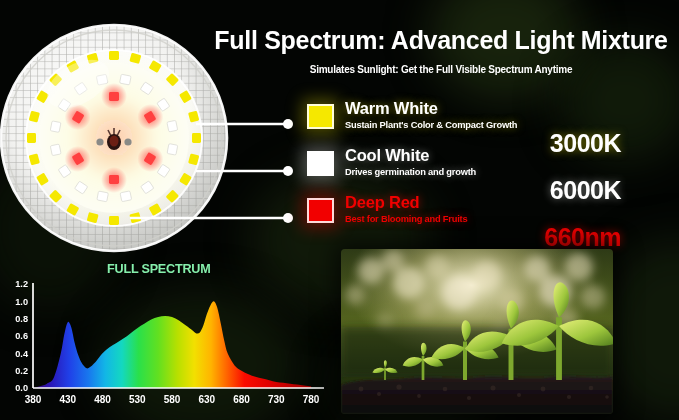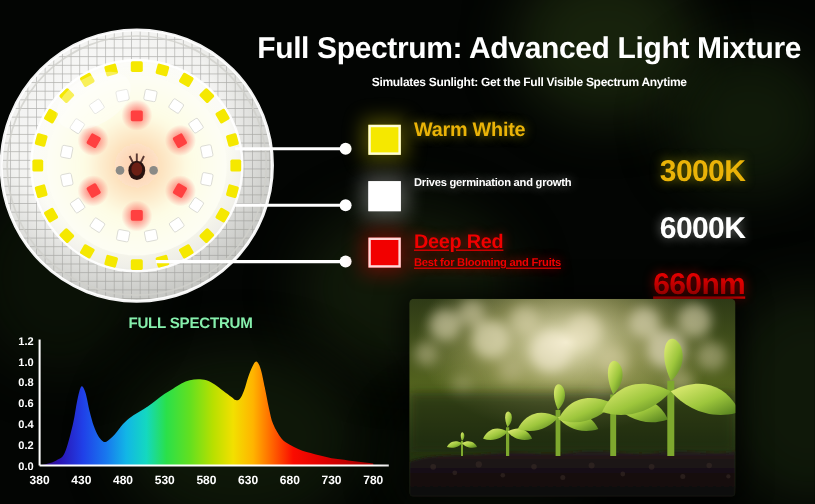--- a/index.html
+++ b/index.html
@@ -48,23 +48,23 @@
   }
   .legend-desc {
     font-size:9.3px; font-weight:bold; letter-spacing:-0.2px; line-height:13px;
     white-space:nowrap; margin-top:1px;
   }
   .legend-value {
     position:absolute; right:58px; top:0px; font-size:25px; font-weight:bold;
     letter-spacing:-0.5px; white-space:nowrap; line-height:34px;margin-top:28px;
   }
 
-  .c-warm   { color:#eab308; text-shadow:0 0 9px rgba(225,210,0,.55); }
+  .c-warm   { color:#ffffff; text-shadow:0 0 9px rgba(225,210,0,.55); }
   .c-cool   { color:#ffffff; text-shadow:0 0 9px rgba(255,255,255,.45); }
-  .c-red    { color:#f00000; text-shadow:0 0 9px rgba(255,0,0,.6);text-decoration:underline; }
+  .c-red    { color:#f00000; text-shadow:0 0 9px rgba(255,0,0,.6); }
   .sw-warm  { background:#f5e800; box-shadow:0 0 16px 5px rgba(200,190,0,.38); }
   .sw-cool  { background:#ffffff; box-shadow:0 0 16px 5px rgba(230,230,230,.33); }
   .sw-red   { background:#f20000; box-shadow:0 0 16px 5px rgba(220,0,0,.4); }
 
   
   #callouts { position:absolute; left:0; top:0; width:679px; height:420px; z-index:4; pointer-events:none; }
 
   
   #chart-title {
     position:absolute; left:82px; top:262px; z-index:5;
@@ -330,27 +330,29 @@
 
 <div id="title">Full Spectrum: Advanced Light Mixture</div>
 <div id="subtitle">Simulates Sunlight: Get the Full Visible Spectrum Anytime</div>
 
 <div id="legend">
 
   <div class="legend-row r0">
     <div class="swatch sw-warm"></div>
     <div class="legend-texts">
       <div class="legend-name c-warm">Warm White</div>
+      <div class="legend-desc c-warm">Sustain Plant's Color &amp; Compact Growth</div>
     </div>
     <div class="legend-value c-warm">3000K</div>
   </div>
 
   <div class="legend-row r1">
     <div class="swatch sw-cool"></div>
     <div class="legend-texts">
+      <div class="legend-name c-cool">Cool White</div>
       <div class="legend-desc c-cool">Drives germination and growth</div>
     </div>
     <div class="legend-value c-cool">6000K</div>
   </div>
 
   <div class="legend-row r2">
     <div class="swatch sw-red"></div>
     <div class="legend-texts">
       <div class="legend-name c-red">Deep Red</div>
       <div class="legend-desc c-red">Best for Blooming and Fruits</div>

